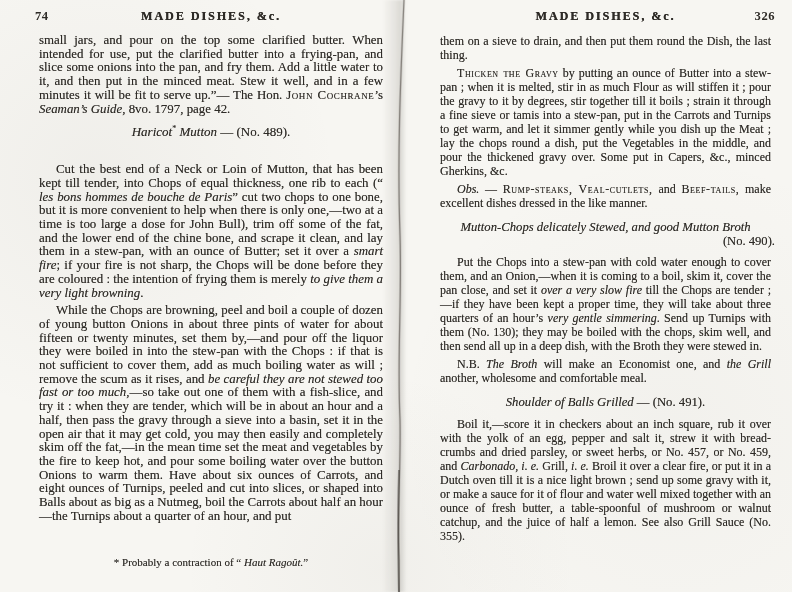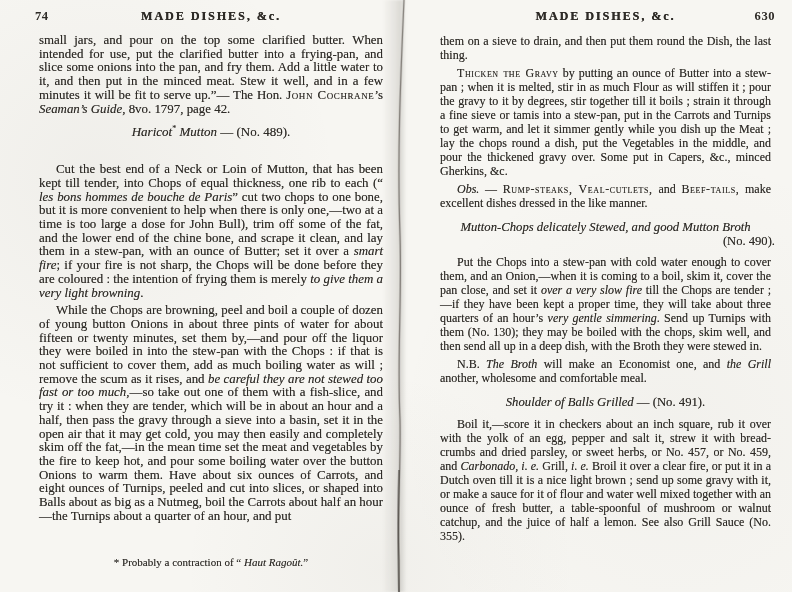--- a/index.html
+++ b/index.html
@@ -101,21 +101,21 @@
 
     <p>While the Chops are browning, peel and boil a couple of dozen of young button Onions in about three pints of water for about fifteen or twenty minutes, set them by,—and pour off the liquor they were boiled in into the stew-pan with the Chops : if that is not sufficient to cover them, add as much boiling water as will ; remove the scum as it rises, and <span class="it">be careful they are not stewed too fast or too much</span>,—so take out one of them with a fish-slice, and try it : when they are tender, which will be in about an hour and a half, then pass the gravy through a sieve into a basin, set it in the open air that it may get cold, you may then easily and completely skim off the fat,—in the mean time set the meat and vegetables by the fire to keep hot, and pour some boiling water over the button Onions to warm them.  Have about six ounces of Carrots, and eight ounces of Turnips, peeled and cut into slices, or shaped into Balls about as big as a Nutmeg, boil the Carrots about half an hour—the Turnips about a quarter of an hour, and put</p>
 
     <div class="footnote">* Probably a contraction of “ <span class="it">Haut Ragoût.</span>”</div>
   </div>
 
   <div class="page page-right">
     <div class="header">
       <span class="pagenum"></span>
       <span class="runtitle">MADE DISHES, &amp;c.</span>
-      <span class="pagenum right">630</span>
+      <span class="pagenum right">326</span>
     </div>
 
     <p class="cont">them on a sieve to drain, and then put them round the Dish, the last thing.</p>
 
     <p><span class="sc">Thicken the Gravy</span> by putting an ounce of Butter into a stew-pan ; when it is melted, stir in as much Flour as will stiffen it ; pour the gravy to it by degrees, stir together till it boils ; strain it through a fine sieve or tamis into a stew-pan, put in the Carrots and Turnips to get warm, and let it simmer gently while you dish up the Meat ; lay the chops round a dish, put the Vegetables in the middle, and pour the thickened gravy over.  Some put in Capers, &amp;c., minced Gherkins, &amp;c.</p>
 
     <p><span class="it">Obs.</span> — <span class="sc">Rump-steaks, Veal-cutlets,</span> and <span class="sc">Beef-tails,</span> make excellent dishes dressed in the like manner.</p>
 
     <h3 class="heading heading-mutton-chops"><span class="it">Mutton-Chops delicately Stewed, and good Mutton Broth</span></h3>
     <div class="heading-sub">(No. 490).</div>

